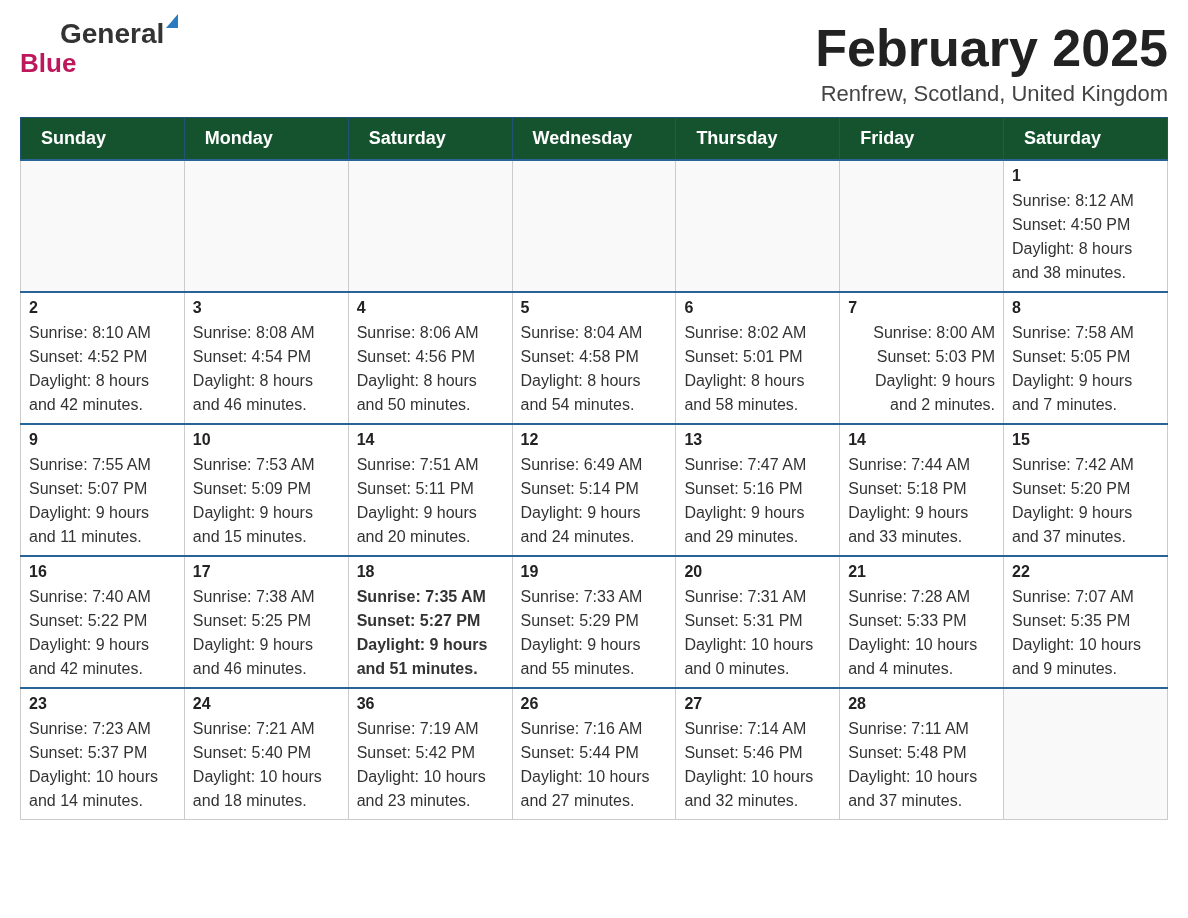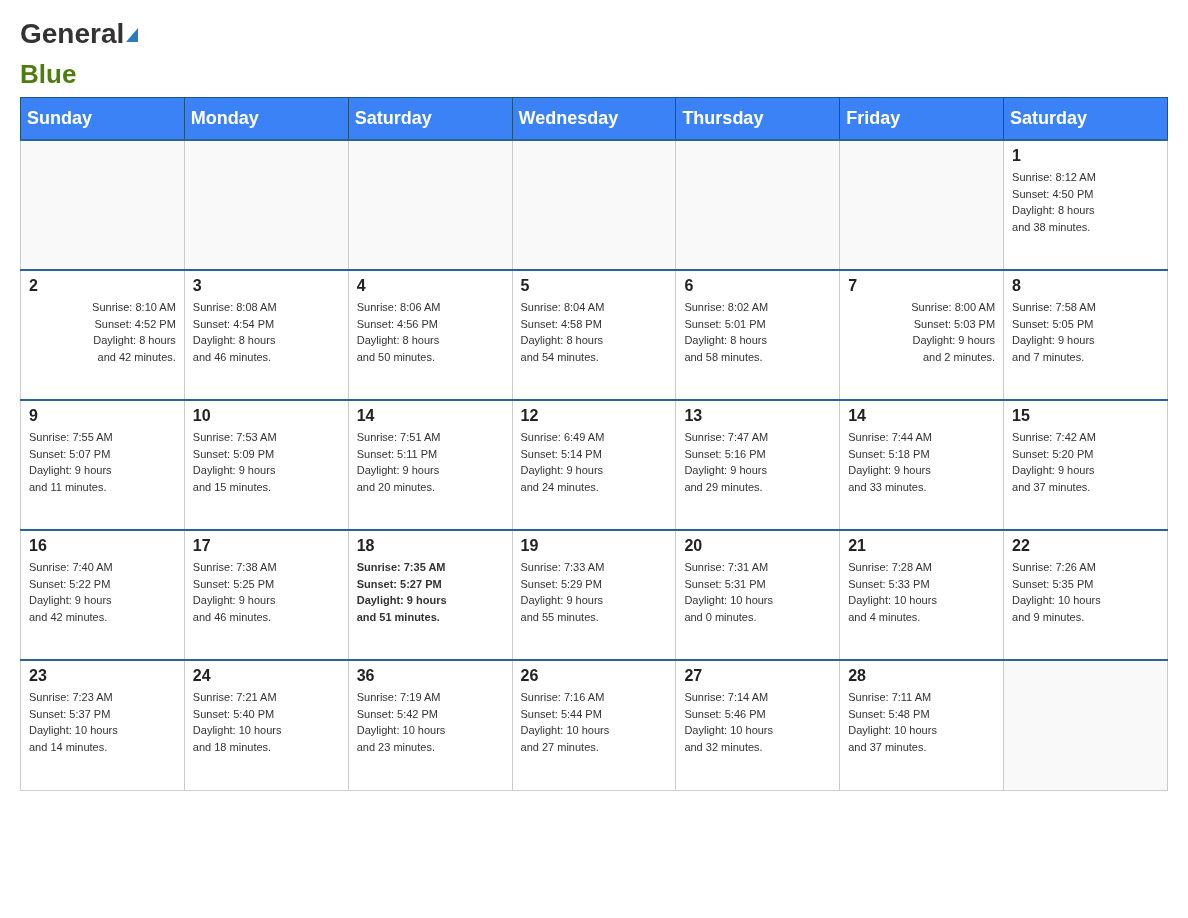--- a/index.html
+++ b/index.html
@@ -51,25 +51,25 @@
       font-size: 22px;
       color: #444;
       margin-top: 4px;
     }
     .calendar {
       width: 100%;
       border-collapse: collapse;
       margin-top: 10px;
     }
     .calendar th {
-      background-color: #3b82f6;
+      background-color: #14532d;
       color: #fff;
       font-size: 18px;
       font-weight: bold;
-      padding: 10px 6px;
+      padding: 10px 20px;
       text-align: left;
       border: 1px solid #1e5478;
     }
     .calendar td {
       border: 1px solid #ccc;
       vertical-align: top;
       padding: 6px 8px;
       width: 14.28%;
       min-height: 110px;
       height: 130px;
@@ -77,38 +77,42 @@
     .calendar td.empty {
       background: #f9f9f9;
     }
     .day-number {
       font-size: 16px;
       font-weight: bold;
       color: #222;
       margin-bottom: 4px;
     }
     .day-info {
-      font-size: 11px;
+      font-size: 16px;
       color: #333;
       line-height: 1.5;
     }
     .week-row td {
       border-top: 2px solid #2a6496;
     }
   </style>
 </head>
 <body>
 
 <div class="header">
   <div class="logo">
-    <div style="display:flex; align-items:flex-end;">
+    <div style="display:flex; align-items:flex-start;margin-left:40px;">
       <span class="logo-text">General</span>
       <span class="logo-triangle"></span>
     </div>
-    <span class="logo-text" style="color:#4d7c0f; font-size:26px; margin-top:13px;">Blue</span>
+    <span class="logo-text" style="color:#be185d; font-size:26px; margin-top:2px;">Blue</span>
+  </div>
+  <div class="title-section">
+    <div class="month-title">February 2025</div>
+    <div class="location">Renfrew, Scotland, United Kingdom</div>
   </div>
 </div>
 
 <table class="calendar">
   <thead>
     <tr>
     <th>Sunday</th>
         <th>Monday</th>
         <th>Saturday</th>
         <th>Wednesday</th>
@@ -129,21 +133,21 @@
           <div class="day-number">1</div>
           <div class="day-info" style="white-space: pre-line;">Sunrise: 8:12 AM
 Sunset: 4:50 PM
 Daylight: 8 hours
 and 38 minutes.</div>
         </td>
       </tr>
       <tr class="week-row">
         <td>
           <div class="day-number">2</div>
-          <div class="day-info" style="white-space: pre-line; text-align: right;">Sunrise: 8:10 AM
+          <div class="day-info" style="white-space: pre-line;">Sunrise: 8:10 AM
 Sunset: 4:52 PM
 Daylight: 8 hours
 and 42 minutes.</div>
         </td>
         <td>
           <div class="day-number">3</div>
           <div class="day-info" style="white-space: pre-line;">Sunrise: 8:08 AM
 Sunset: 4:54 PM
 Daylight: 8 hours
 and 46 minutes.</div>
@@ -273,21 +277,21 @@
         </td>
         <td>
           <div class="day-number">21</div>
           <div class="day-info" style="white-space: pre-line;">Sunrise: 7:28 AM
 Sunset: 5:33 PM
 Daylight: 10 hours
 and 4 minutes.</div>
         </td>
         <td>
           <div class="day-number">22</div>
-          <div class="day-info" style="white-space: pre-line;">Sunrise: 7:26 AM
+          <div class="day-info" style="white-space: pre-line;">Sunrise: 7:07 AM
 Sunset: 5:35 PM
 Daylight: 10 hours
 and 9 minutes.</div>
         </td>
       </tr>
       <tr class="week-row">
         <td>
           <div class="day-number">23</div>
           <div class="day-info" style="white-space: pre-line;">Sunrise: 7:23 AM
 Sunset: 5:37 PM

